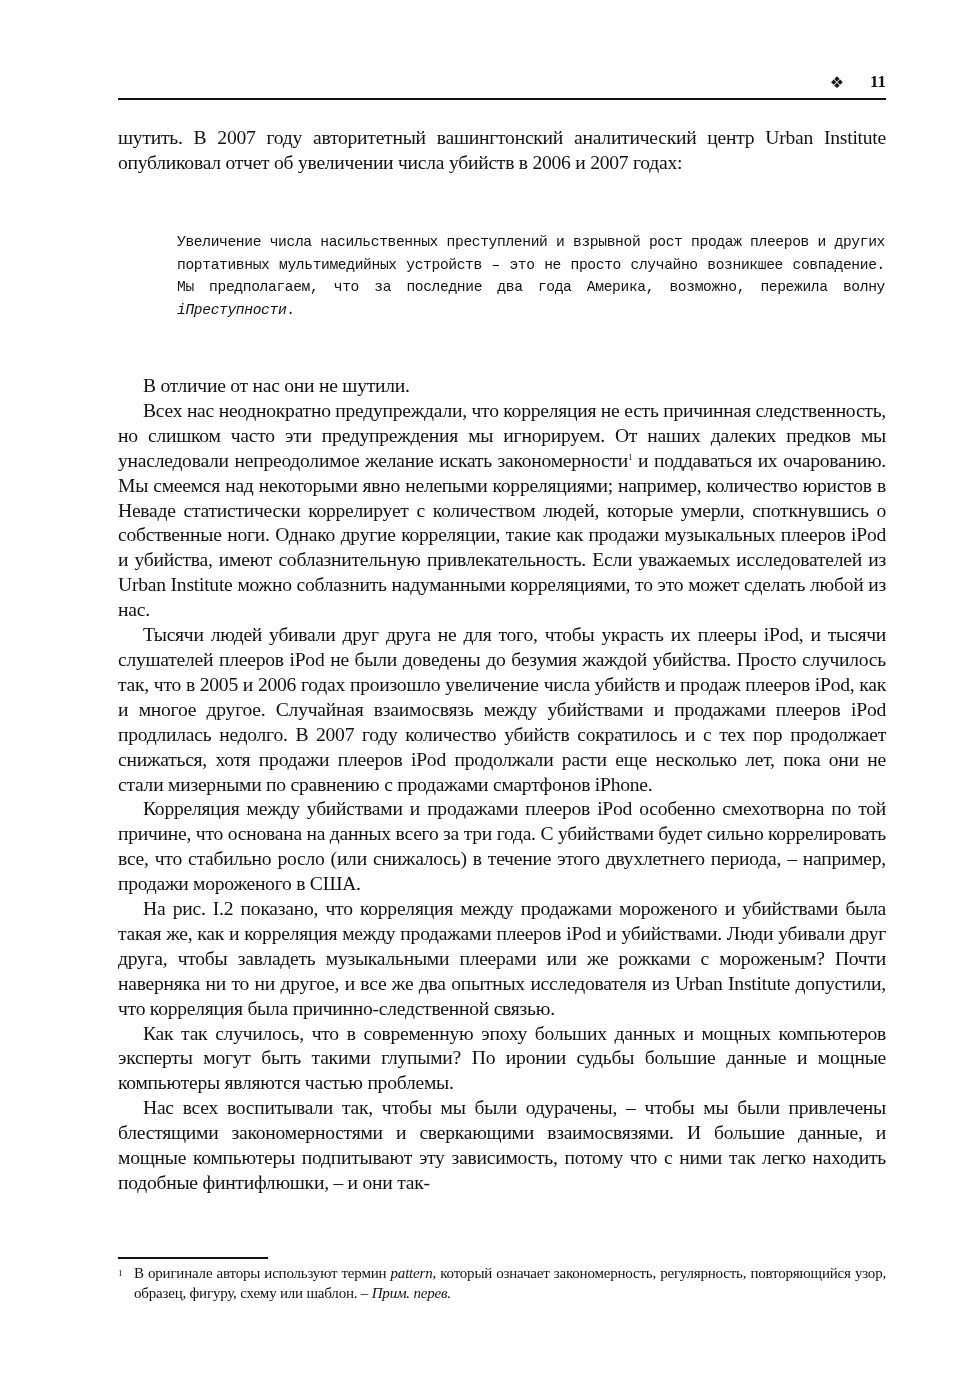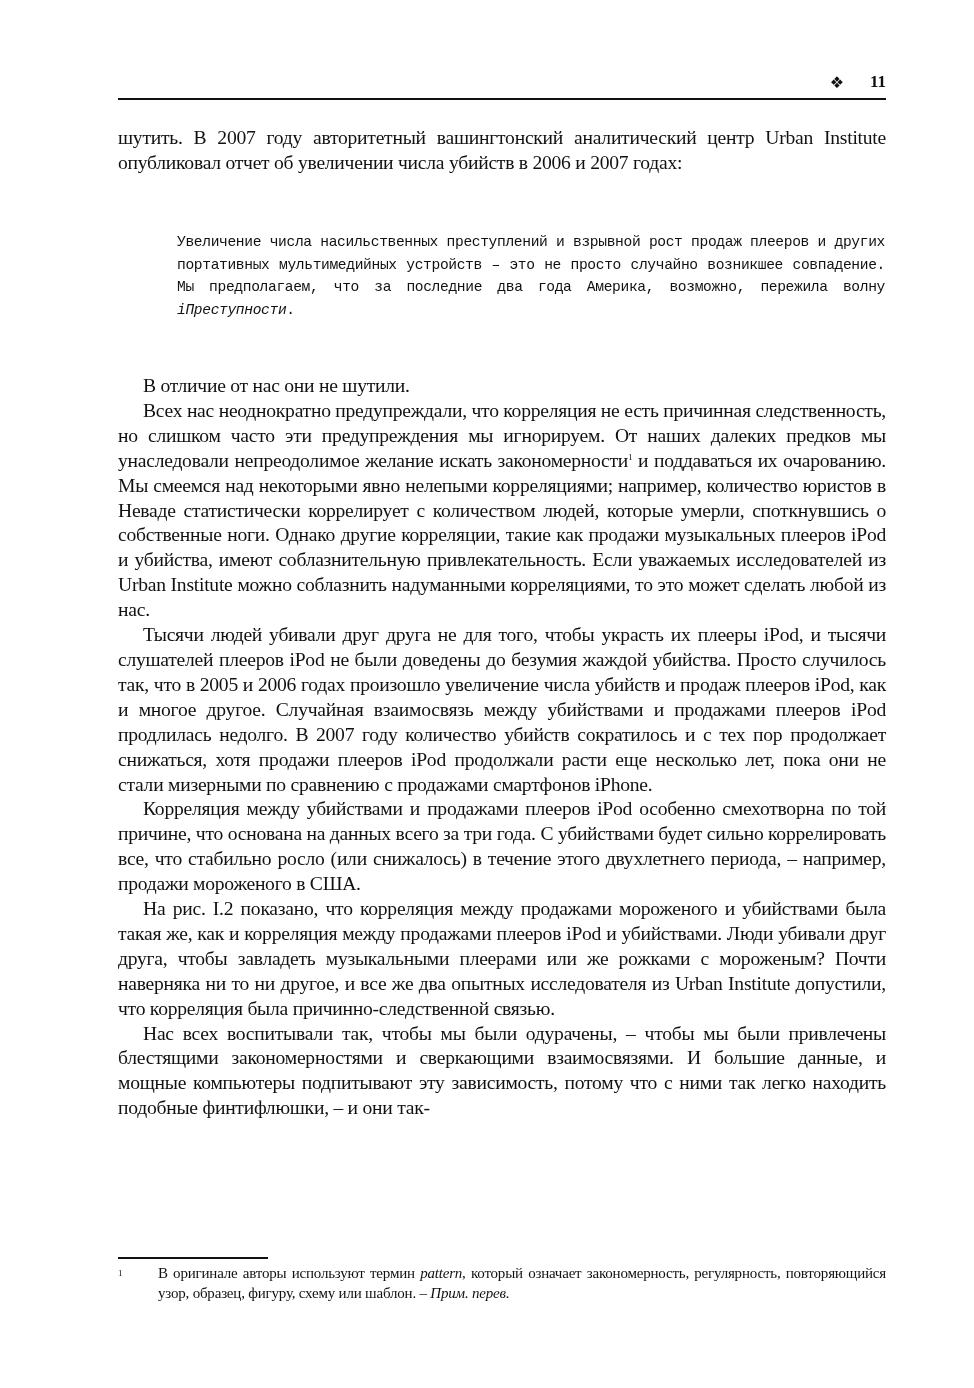--- a/index.html
+++ b/index.html
@@ -12,21 +12,21 @@
   .body-text p { margin: 0; }
   .indent { text-indent: 25px; }
   .p-first { top: 126px; }
   .quote { position: absolute; left: 59px; top: 231px; width: 708px; font-family: "DejaVu Sans", sans-serif; font-size: 14.6px; line-height: 22.5px; text-align: justify; letter-spacing: -0.35px; }
   .quote p { margin: 0; font-family: Liberation Mono, monospace; }
   .main-text { top: 350px; margin-top: 24px; }
   sup { font-size: 9px; line-height: 0; vertical-align: 7px; }
   .footnote-rule { position: absolute; left: 0; top: 1257px; width: 150px; border-top: 2px solid #111; }
   .footnote { position: absolute; left: 0; top: 1263px; width: 768px; font-family: "Liberation Serif", serif; font-size: 15px; line-height: 20px; text-align: justify; letter-spacing: -0.2px; }
   .fn-mark { position: absolute; left: 0; top: 0; font-size: 9px; }
-  .fn-body { margin-left: 40px; }
+  .fn-body { margin-left: 16px; }
 </style>
 </head>
 <body>
 
 <div class="page">
 
   <div class="header">
     <span class="header-ornament">❖</span>
     <span class="page-number">11</span>
   </div>
@@ -38,20 +38,21 @@
   <div class="quote">
     <p><span>Увеличение числа насильственных преступлений и взрывной рост продаж плееров и других портативных мультимедийных устройств – это не просто случайно возникшее совпадение. Мы предполагаем, что за последние два года Америка, возможно, пережила волну </span><i>iПреступности</i><span>.</span></p>
   </div>
 
   <div class="body-text main-text">
     <p class="indent">В отличие от нас они не шутили.</p>
     <p class="indent"><span>Всех нас неоднократно предупреждали, что корреляция не есть причинная следственность, но слишком часто эти предупреждения мы игнорируем. От наших далеких предков мы унаследовали непреодолимое желание искать закономерности</span><sup>1</sup><span> и поддаваться их очарованию. Мы смеемся над некоторыми явно нелепыми корреляциями; например, количество юристов в Неваде статистически коррелирует с количеством людей, которые умерли, споткнувшись о собственные ноги. Однако другие корреляции, такие как продажи музыкальных плееров iPod и убийства, имеют соблазнительную привлекательность. Если уважаемых исследователей из Urban Institute можно соблазнить надуманными корреляциями, то это может сделать любой из нас.</span></p>
     <p class="indent">Тысячи людей убивали друг друга не для того, чтобы украсть их плееры iPod, и тысячи слушателей плееров iPod не были доведены до безумия жаждой убийства. Просто случилось так, что в 2005 и 2006 годах произошло увеличение числа убийств и продаж плееров iPod, как и многое другое. Случайная взаимосвязь между убийствами и продажами плееров iPod продлилась недолго. В 2007 году количество убийств сократилось и с тех пор продолжает снижаться, хотя продажи плееров iPod продолжали расти еще несколько лет, пока они не стали мизерными по сравнению с продажами смартфонов iPhone.</p>
     <p class="indent">Корреляция между убийствами и продажами плееров iPod особенно смехотворна по той причине, что основана на данных всего за три года. С убийствами будет сильно коррелировать все, что стабильно росло (или снижалось) в течение этого двухлетнего периода, – например, продажи мороженого в США.</p>
     <p class="indent">На рис. I.2 показано, что корреляция между продажами мороженого и убийствами была такая же, как и корреляция между продажами плееров iPod и убийствами. Люди убивали друг друга, чтобы завладеть музыкальными плеерами или же рожками с мороженым? Почти наверняка ни то ни другое, и все же два опытных исследователя из Urban Institute допустили, что корреляция была причинно-следственной связью.</p>
+    <p class="indent">Как так случилось, что в современную эпоху больших данных и мощных компьютеров эксперты могут быть такими глупыми? По иронии судьбы большие данные и мощные компьютеры являются частью проблемы.</p>
     <p class="indent">Нас всех воспитывали так, чтобы мы были одурачены, – чтобы мы были привлечены блестящими закономерностями и сверкающими взаимосвязями. И большие данные, и мощные компьютеры подпитывают эту зависимость, потому что с ними так легко находить подобные финтифлюшки, – и они так-</p>
   </div>
 
   <div class="footnote-rule"></div>
   <div class="footnote">
     <span class="fn-mark">1</span>
     <div class="fn-body"><span>В оригинале авторы используют термин </span><i>pattern</i><span>, который означает закономерность, регулярность, повторяющийся узор, образец, фигуру, схему или шаблон. – </span><i>Прим. перев.</i></div>
   </div>
 
 </div>

